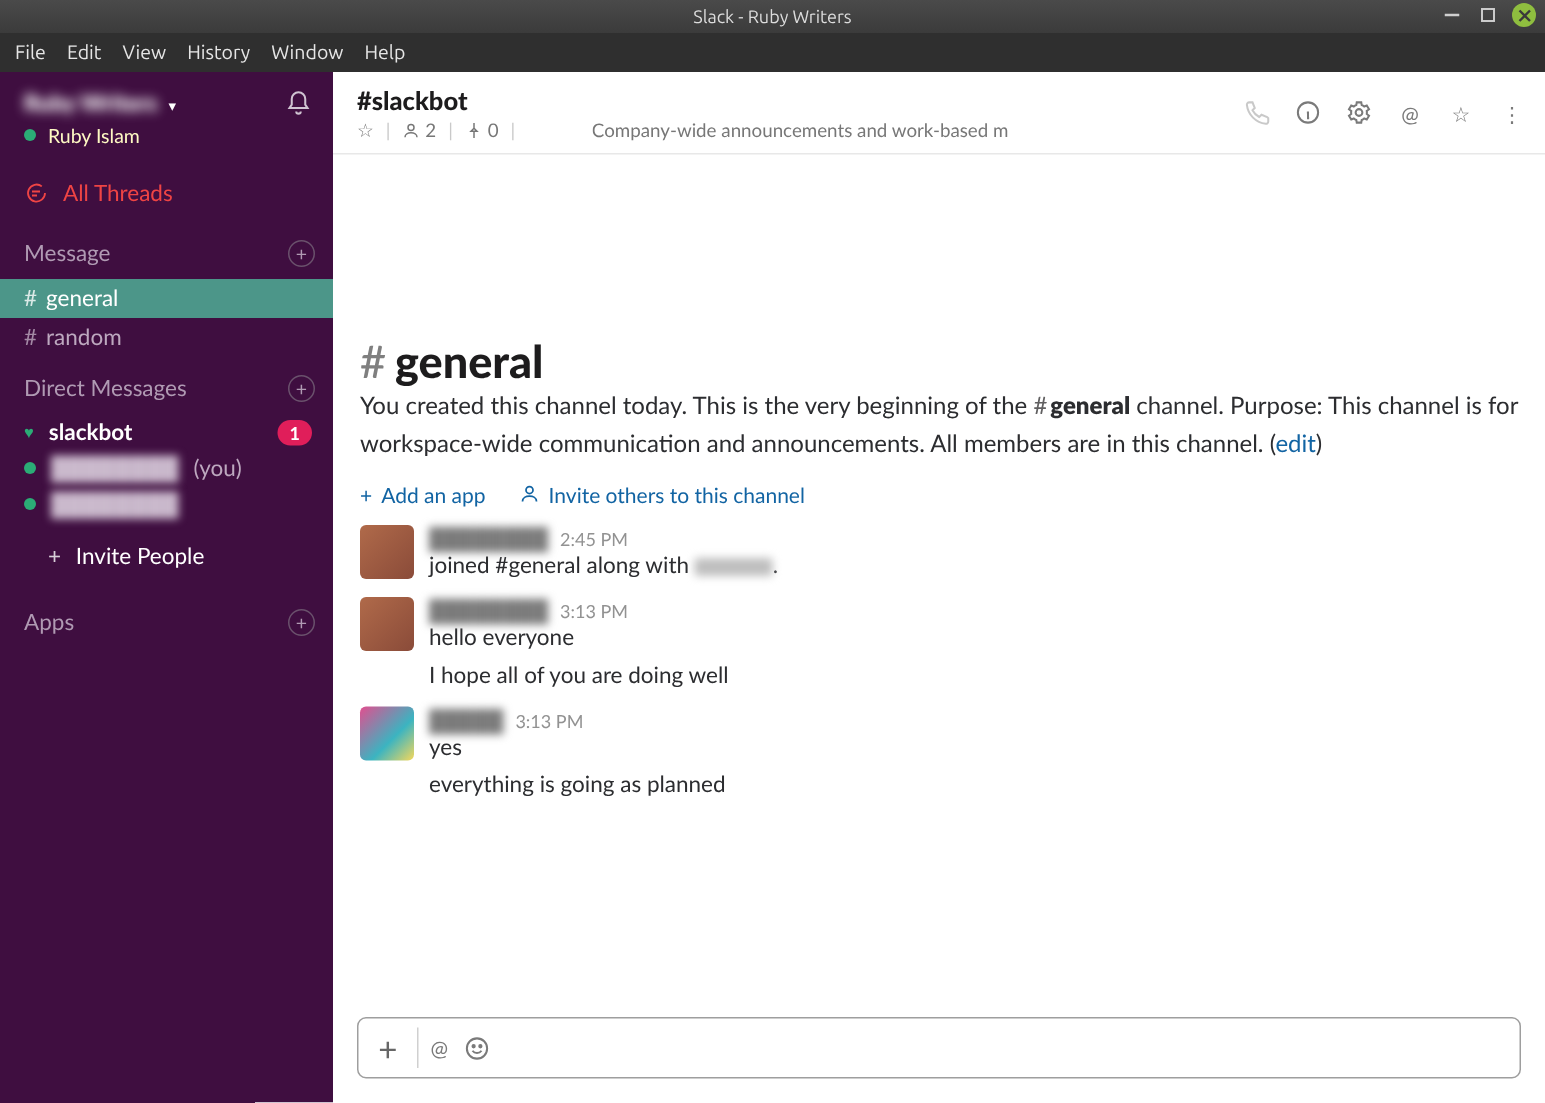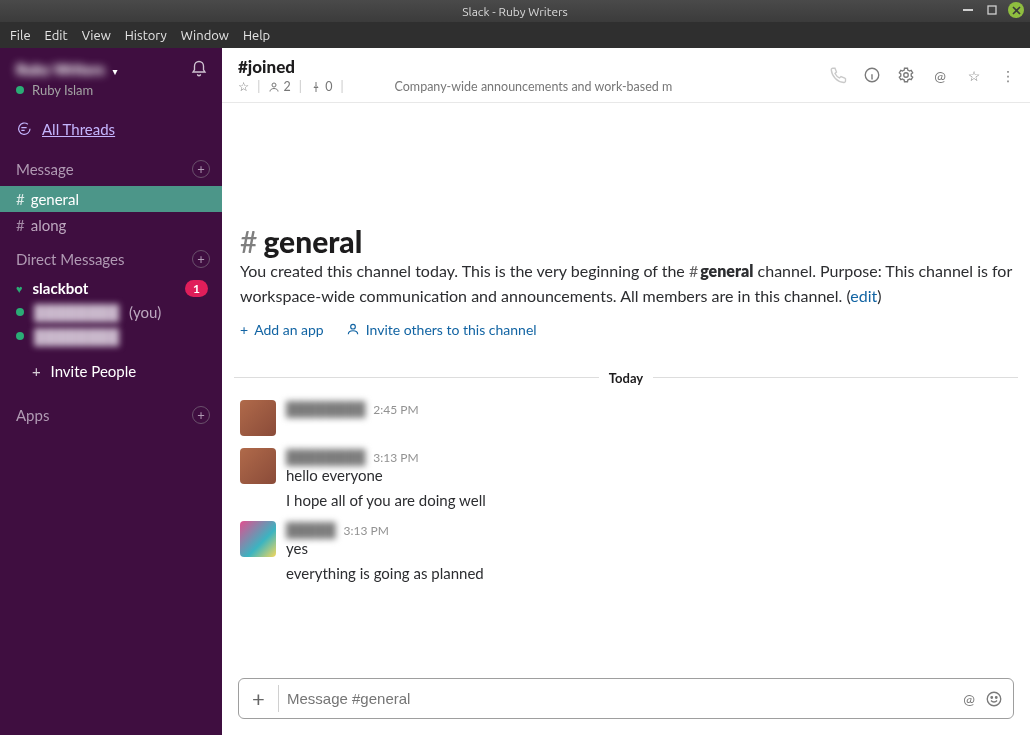--- a/index.html
+++ b/index.html
@@ -13,24 +13,24 @@
   .menubar { height:26px; background:#2f2f2f; color:#e6e6e6; display:flex; align-items:center; gap:14px; padding:0 10px; font-size:13px; font-family:Ubuntu,Cantarell,sans-serif;}
   .menubar span { cursor:default; }
   
   .app { display:flex; height:calc(735px - 22px - 26px); }
   
   .sidebar { width:222px; background:#3f0e40; color:#c9b7cb; display:flex; flex-direction:column; padding-top:6px; }
   .ws-header { display:flex; align-items:flex-start; justify-content:space-between; padding:6px 14px 4px 16px;}
   .ws-name { color:#fff; font-weight:800; font-size:15px; filter:blur(4px); }
   .chev { color:#fff; font-size:10px; margin-left:4px;}
   .bell { color:#cfc3d1; }
-  .presence-line { padding:0 16px 12px 16px; font-size:13px; color:#a3a3a3; display:flex; align-items:center; gap:8px;}
+  .presence-line { padding:0 16px 12px 16px; font-size:13px; color:#fef9c3; display:flex; align-items:center; gap:8px;}
   .dot { width:8px; height:8px; border-radius:50%; display:inline-block;}
   .dot.online { background:#2bac76;}
-  .allthreads { padding:10px 16px; color:#c4b5fd; font-size:15px; display:flex; align-items:center; gap:10px;text-decoration:underline;}
+  .allthreads { padding:10px 16px; color:#ef4444; font-size:15px; display:flex; align-items:center; gap:10px;}
   .section-header { padding:12px 12px 8px 16px; display:flex; justify-content:space-between; align-items:center; color:#b09ab3; font-size:15px;}
   .section-header .plus { width:18px; height:18px; border:1px solid #6a516c; border-radius:50%; display:flex; align-items:center; justify-content:center; font-size:13px; color:#b09ab3;}
   .ch-item { padding:4px 16px; font-size:15px; color:#bda8bf; display:flex; align-items:center; gap:4px;}
   .ch-item.active { background:#4c9689; color:#fff;}
   .ch-item .hash { opacity:.8; margin-right:2px;}
   .dm-item { padding:3px 14px 3px 16px; font-size:15px; color:#bda8bf; display:flex; align-items:center; gap:10px; justify-content:space-between;}
   .dm-item .left { display:flex; align-items:center; gap:10px;}
   .dm-item.bold .name{ color:#fff; font-weight:700;}
   .heart { color:#2bac76; font-size:11px;}
   .blurred { filter:blur(3px); color:#cbbacd;}
@@ -145,21 +145,21 @@
     <div class="section-header">
       <span>Message</span>
       <span class="plus">+</span>
     </div>
     <div class="ch-item active">
       <span class="hash">#</span>
       <span>general</span>
     </div>
     <div class="ch-item">
       <span class="hash">#</span>
-      <span>along</span>
+      <span>random</span>
     </div>
 
     <div class="section-header">
       <span>Direct Messages</span>
       <span class="plus">+</span>
     </div>
     <div class="dm-item bold">
       <span class="left">
         <span class="heart">♥</span>
         <span class="name">slackbot</span>
@@ -187,21 +187,21 @@
 
     <div class="section-header">
       <span>Apps</span>
       <span class="plus">+</span>
     </div>
   </div>
 
   <div class="content">
     <div class="chan-header">
       <div class="ch-left">
-        <div class="ch-title">#joined</div>
+        <div class="ch-title">#slackbot</div>
         <div class="ch-sub">
           <span>☆</span>
           <span class="divider">|</span>
           <span>
             <svg style="display:inline;vertical-align:-2px" width="12" height="12" viewBox="0 0 24 24" fill="none" stroke="#777" stroke-width="2">
                 <circle cx="12" cy="8" r="4"></circle>
                 <path d="M4 21c0-4 4-6 8-6s8 2 8 6"></path>
               </svg>
             <span>2</span>
           </span>
@@ -260,33 +260,31 @@
           <span class="link">
             <svg width="14" height="14" viewBox="0 0 24 24" fill="none" stroke="#1264a3" stroke-width="2">
                 <circle cx="12" cy="8" r="4"></circle>
                 <path d="M4 21c0-4 4-6 8-6s8 2 8 6"></path>
               </svg>
             <span>Invite others to this channel</span>
           </span>
         </div>
       </div>
 
-      <div class="date-divider">
-        <span class="line"></span>
-        <span class="lbl">Today</span>
-        <span class="line"></span>
-      </div>
 
       <div class="msg">
         <div class="avatar"></div>
         <div class="body">
           <div class="meta">
             <span class="uname">████████</span>
             <span class="time">2:45 PM</span>
           </div>
+          <div class="text">
+            <span>joined #general along with </span><span class="inline-blur"></span><span>.</span>
+          </div>
         </div>
       </div>
 
       <div class="msg">
         <div class="avatar"></div>
         <div class="body">
           <div class="meta">
             <span class="uname">████████</span>
             <span class="time">3:13 PM</span>
           </div>
@@ -314,21 +312,20 @@
         <div class="avatar"></div>
         <div class="body">
             <div class="text">everything is going as planned</div>
           </div>
       </div>
     </div>
 
     <div class="composer-wrap">
       <div class="composer">
         <div class="plus">+</div>
-        <input placeholder="Message #general" style="">
         <div class="r-icons">
           <span>@</span>
           <span>
             <svg width="18" height="18" viewBox="0 0 24 24" fill="none" stroke="currentColor" stroke-width="1.8">
                 <circle cx="12" cy="12" r="9"></circle>
                 <path d="M8 14s1.5 2 4 2 4-2 4-2"></path>
                 <circle cx="9" cy="10" r="1" fill="currentColor"></circle>
                 <circle cx="15" cy="10" r="1" fill="currentColor"></circle>
               </svg>
           </span>

